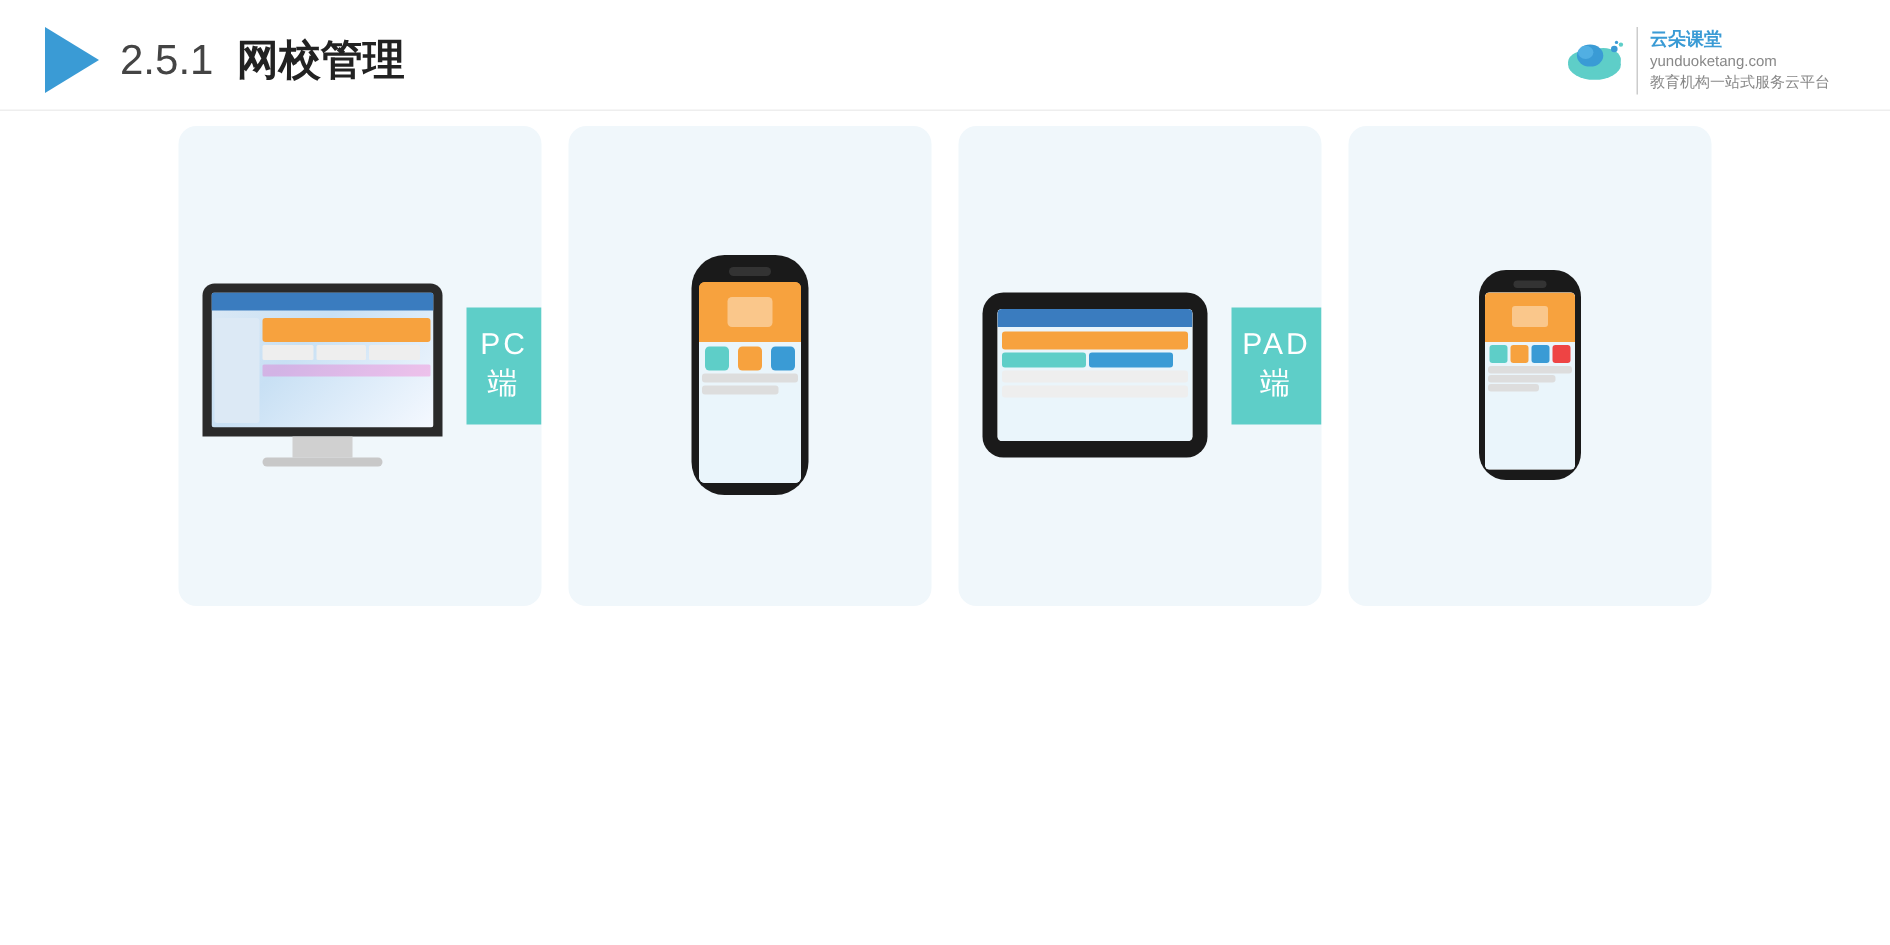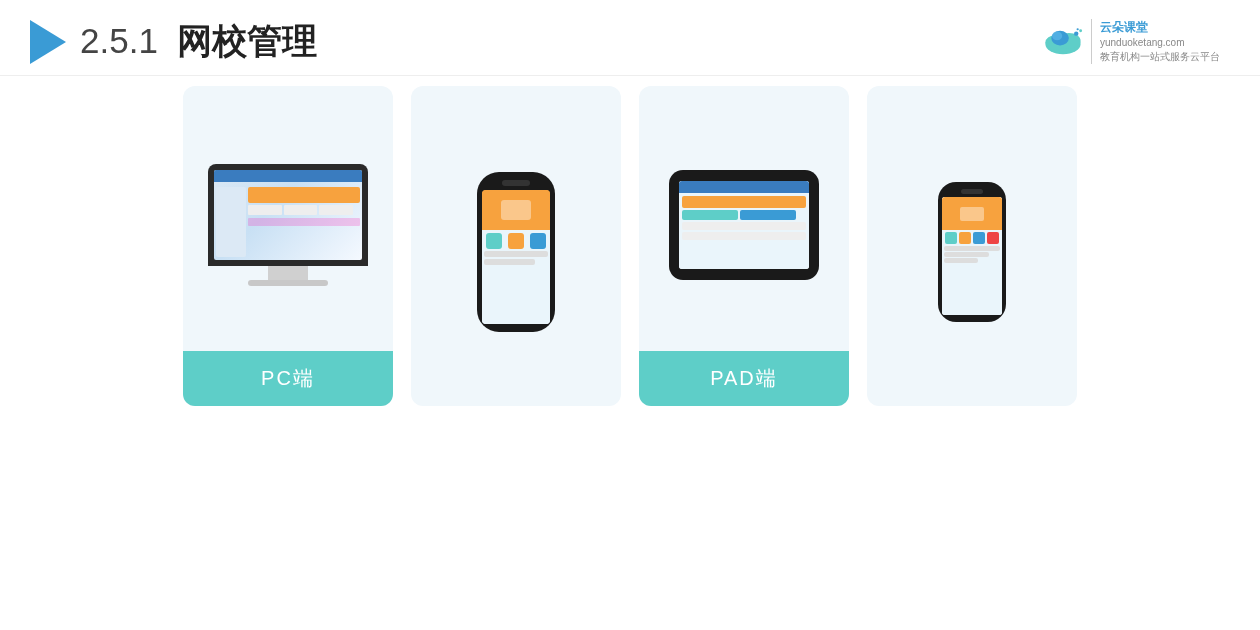--- a/index.html
+++ b/index.html
@@ -31,21 +31,21 @@
       gap: 14px;
     }
     .logo-triangle {
       width: 0;
       height: 0;
       border-style: solid;
       border-width: 22px 0 22px 36px;
       border-color: transparent transparent transparent #3a9bd5;
     }
     .header-title {
-      font-size: 35px;
+      font-size: 28px;
       color: #222;
       font-weight: 400;
     }
     .header-title-num {
       font-weight: 400;
       color: #444;
     }
     .header-title-bold {
       font-weight: 700;
       color: #222;
@@ -93,24 +93,23 @@
     .cards-container {
       display: flex;
       gap: 18px;
       padding: 10px 30px 30px 30px;
       justify-content: center;
       align-items: flex-start;
     }
     .card {
       background: #f0f7fb;
       border-radius: 12px;
-      width: 210px;
+      width: 242px;
       min-height: 320px;
       display: flex;
-      flex-direction: column;
       align-items: center;
       overflow: hidden;
       flex-shrink: 0;
     }
     .card-device-area {
       flex: 1;
       display: flex;
       align-items: center;
       justify-content: center;
       padding: 28px 16px 16px 16px;

